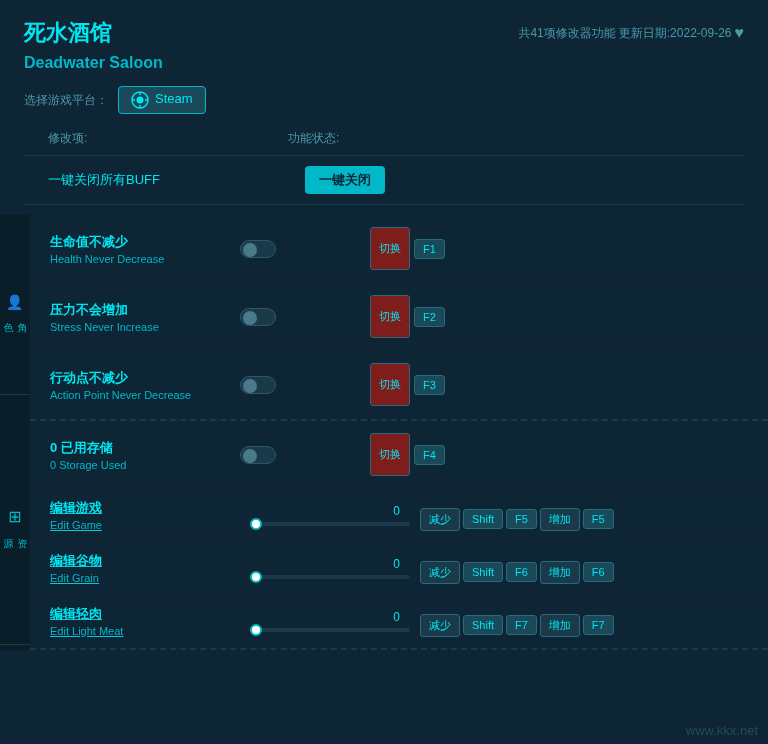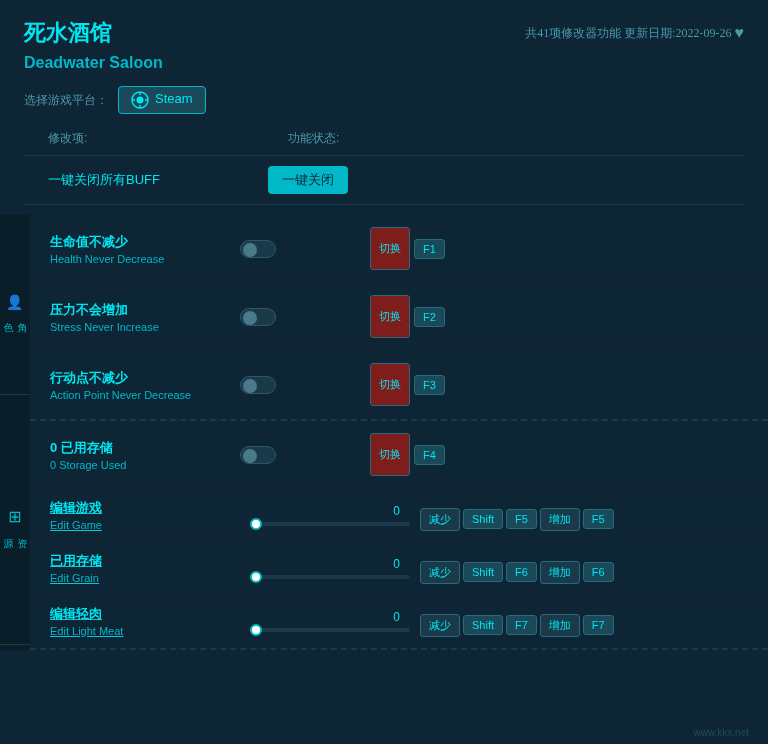--- a/index.html
+++ b/index.html
@@ -23,21 +23,20 @@
     .header {
       padding: 18px 24px 10px 24px;
       background: #0d2535;
     }
 
     .header-top {
       display: flex;
       align-items: center;
       justify-content: space-between;
       margin-bottom: 6px;
-      font-family: Liberation Serif, serif;
     }
 
     .game-title-cn {
       font-size: 22px;
       font-weight: bold;
       color: #00e5f0;
     }
 
     .header-meta {
       display: flex;
@@ -111,22 +110,23 @@
     .one-key-label { flex: 0 0 220px; font-size: 13px; color: #00e5f0; }
     .one-key-btn-area { flex: 0 0 160px; }
 
     .one-key-btn {
       background: #00b8c8;
       color: #0d2535;
       border: none;
       border-radius: 4px;
       padding: 5px 14px;
       font-size: 13px;
-      font-weight: normal;
+      font-weight: bold;
       cursor: pointer;
+      margin-left: 37px;
     }
 
     
     .content-area {
       display: flex;
     }
 
     
     .sidebar {
       width: 30px;
@@ -327,22 +327,22 @@
     .storage-row {
       display: flex;
       align-items: center;
       padding: 12px 20px;
       border-bottom: 1px solid #112535;
     }
 
     .watermark {
       position: absolute;
       bottom: 6px;
-      right: 19px;
-      font-size: 10px;
+      right: 10px;
+      font-size: 13px;
       color: #2a5a6a;
       opacity: 0.7;
     }
   </style>
 </head>
 <body>
 
 <div class="main-container">
 
   <div class="header">
@@ -482,21 +482,21 @@
             <button class="key-reduce">减少</button>
             <span class="key-label">Shift</span>
             <span class="key-label">F5</span>
             <button class="key-reduce">增加</button>
             <span class="key-label">F5</span>
           </div>
         </div>
 
         <div class="slider-row">
           <div class="slider-info">
-            <div class="feature-cn">已用存储</div>
+            <div class="feature-cn">编辑谷物</div>
             <div class="feature-en">Edit Grain</div>
           </div>
           <div class="slider-area">
             <div class="slider-value">0</div>
             <div class="slider-track">
               <div class="slider-fill"></div>
               <div class="slider-knob"></div>
             </div>
           </div>
           <div class="slider-hotkeys">

